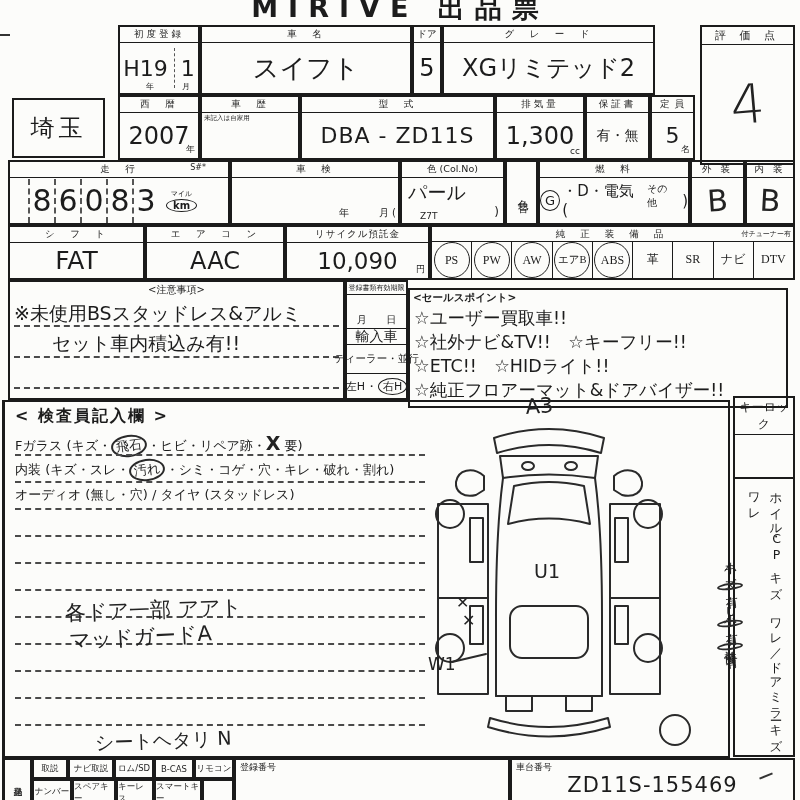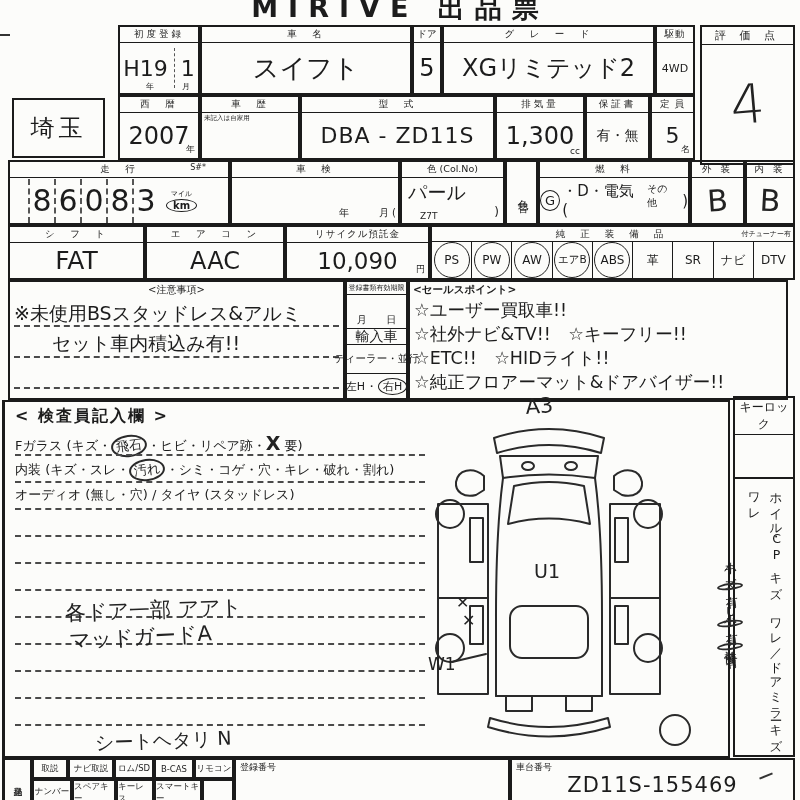--- a/index.html
+++ b/index.html
@@ -9,21 +9,21 @@
   .hdr{font-size:9.5px;text-align:center;letter-spacing:3px;padding:1px 0;border-bottom:1.5px solid #1b1b1b;white-space:nowrap;overflow:hidden;}
   .val{flex:1;display:flex;align-items:center;justify-content:center;}
   .unit{position:absolute;font-size:9px;right:3px;bottom:2px;}
   .hand{font-family:"DejaVu Sans",sans-serif;color:#222;}
   .ring{display:inline-block;border:2px solid #2a2a2a;border-radius:50%;padding:0 3px;transform:rotate(-7deg);}
   .oval{display:inline-block;border:1.5px solid #1b1b1b;border-radius:50%;padding:0 6px;}
   .gcirc{display:inline-flex;width:19px;height:19px;border:1.5px solid #1b1b1b;border-radius:50%;align-items:center;justify-content:center;font-size:13px;}
   .dash{position:absolute;border-bottom:2px dashed #4a4a4a;height:0;}
   .digit{width:24px;height:44px;border-left:2px dashed #555;display:flex;align-items:center;justify-content:center;font-size:30px;}
   .digit:last-of-type{border-right:2px dashed #555;}
-  .equipcell{flex:1;display:flex;align-items:center;justify-content:center;border-left:1.5px solid #1b1b1b;}
+  .equipcell{flex:1;display:flex;align-items:flex-start;justify-content:center;border-left:1.5px solid #1b1b1b;font-family:Liberation Serif, serif;}
   .equipcell:first-child{border-left:none;}
   .inner{width:34px;height:34px;display:flex;align-items:center;justify-content:center;font-size:12px;white-space:nowrap;}
   .inner.circ{border:1.7px solid #222;border-radius:50%;}
   .abs{position:absolute;}
   svg text{fill:#222;}
 </style>
 </head>
 <body>
 
 <div id="sheet">
@@ -51,24 +51,20 @@
   <div class="box" style="left:412px;top:25px;width:30px;height:70px;">
     <div class="hdr" style="letter-spacing:0;">ドア</div>
     <div class="val" style="font-size:24px;">5</div>
   </div>
 
   <div class="box" style="left:442px;top:25px;width:213px;height:70px;">
     <div class="hdr">グ　レ　ー　ド</div>
     <div class="val" style="font-size:24px;">XGリミテッド2</div>
   </div>
 
-  <div class="box" style="left:655px;top:25px;width:40px;height:70px;">
-    <div class="hdr" style="letter-spacing:1px;">駆動</div>
-    <div class="val" style="font-size:11px;">4WD</div>
-  </div>
 
   <div class="box" style="left:700px;top:25px;width:95px;height:140px;">
     <div class="hdr" style="font-size:11px;letter-spacing:5px;">評 価 点</div>
     <div class="val hand" style="font-size:54px;font-weight:300;transform:rotate(-5deg);">4</div>
   </div>
 
   <div class="box" style="left:12px;top:98px;width:93px;height:60px;">
     <div class="val" style="font-size:24px;letter-spacing:4px;">埼玉</div>
   </div>
 
@@ -232,21 +228,21 @@
     </div>
     <div style="height:15px;display:flex;align-items:center;justify-content:center;font-size:14px;border-bottom:1.5px solid #1b1b1b;">輸入車</div>
     <div style="height:28px;display:flex;align-items:center;justify-content:center;font-size:10.5px;border-bottom:1.5px solid #1b1b1b;white-space:nowrap;">ディーラー・並行</div>
     <div style="flex:1;display:flex;align-items:center;justify-content:center;font-size:11px;gap:1px;white-space:nowrap;">
       <span>左H</span>
       <span>・</span>
       <span class="oval" style="padding:0 4px;">右H</span>
     </div>
   </div>
 
-  <div class="box" style="left:408px;top:280px;width:380px;height:120px;">
+  <div class="box" style="left:408px;top:288px;width:380px;height:120px;">
     <div style="font-size:10.5px;padding:1px 3px;font-weight:bold;">&lt;セールスポイント&gt;</div>
     <div style="font-size:17.5px;line-height:24px;padding:0 4px;">
       <div>☆ユーザー買取車!!</div>
       <div>☆社外ナビ&amp;TV!!　☆キーフリー!!</div>
       <div>☆ETC!!　☆HIDライト!!</div>
       <div>☆純正フロアーマット&amp;ドアバイザー!!</div>
     </div>
   </div>
 
   <div class="box" style="left:2px;top:400px;width:728px;height:358px;border-left-width:3px;">

